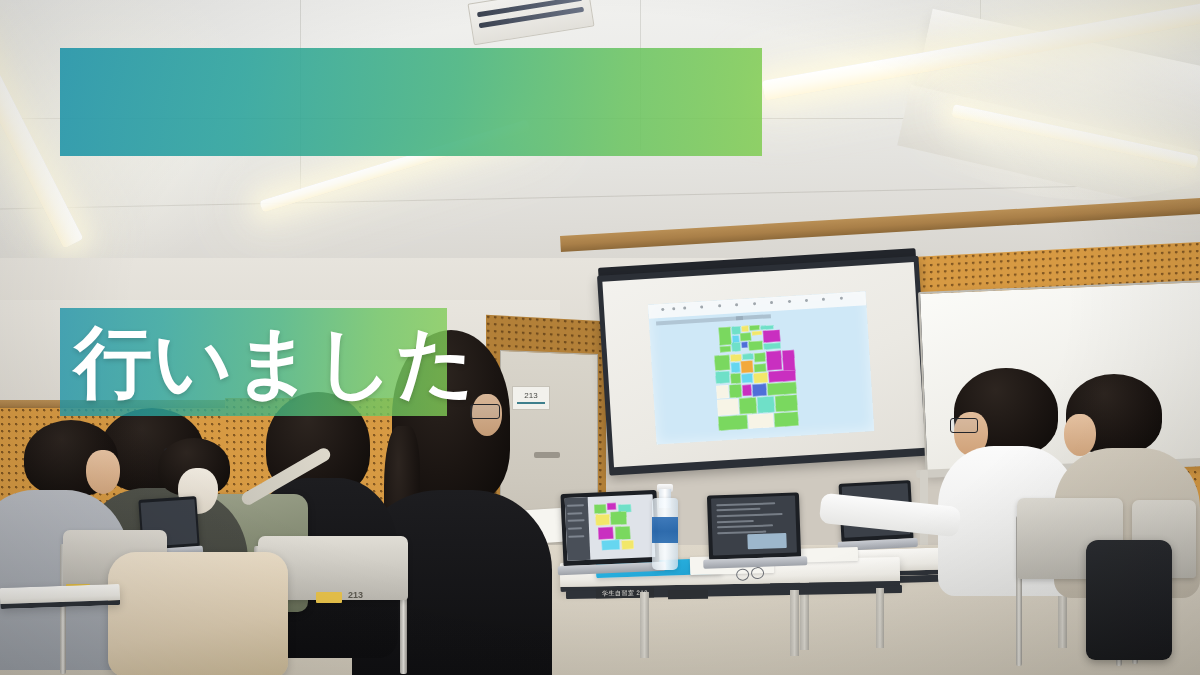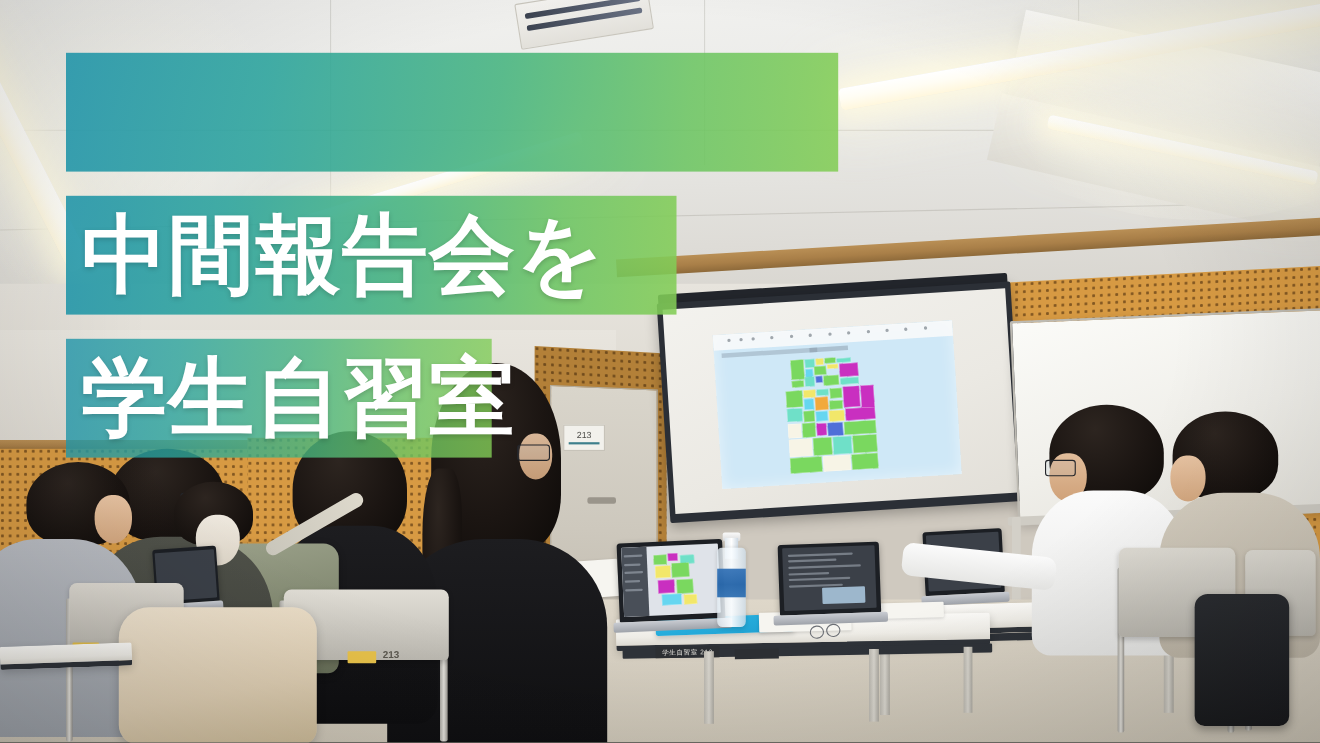--- a/index.html
+++ b/index.html
@@ -611,23 +611,19 @@
 
     <div class="table-top" style="left:0px;top:586px;width:120px;height:16px;transform:rotate(-2deg);"></div>
 
     <div class="vignette"></div>
   </div>
 
   <div class="band band1" id="band0" style="left: 60px; top: 48px; width: 702px; height: 108px;">
     <div class="band-bg"></div>
   </div>
 
-  <div class="band band2" id="band1" style="left: 60px; top: 178px; width: 555px; height: 108px;">
-    <div class="band-bg"></div>
-    <span class="txt" style="font-size: 78px;">中間報告会を</span>
-  </div>
 
   <div class="band band3" id="band2" style="left: 60px; top: 308px; width: 387px; height: 108px;">
     <div class="band-bg"></div>
-    <span class="txt" style="font-size: 78px;">学生自習室</span>
+    <span class="txt" style="font-size: 78px;">行いました</span>
   </div>
 
 </div>
 
 </body></html>

